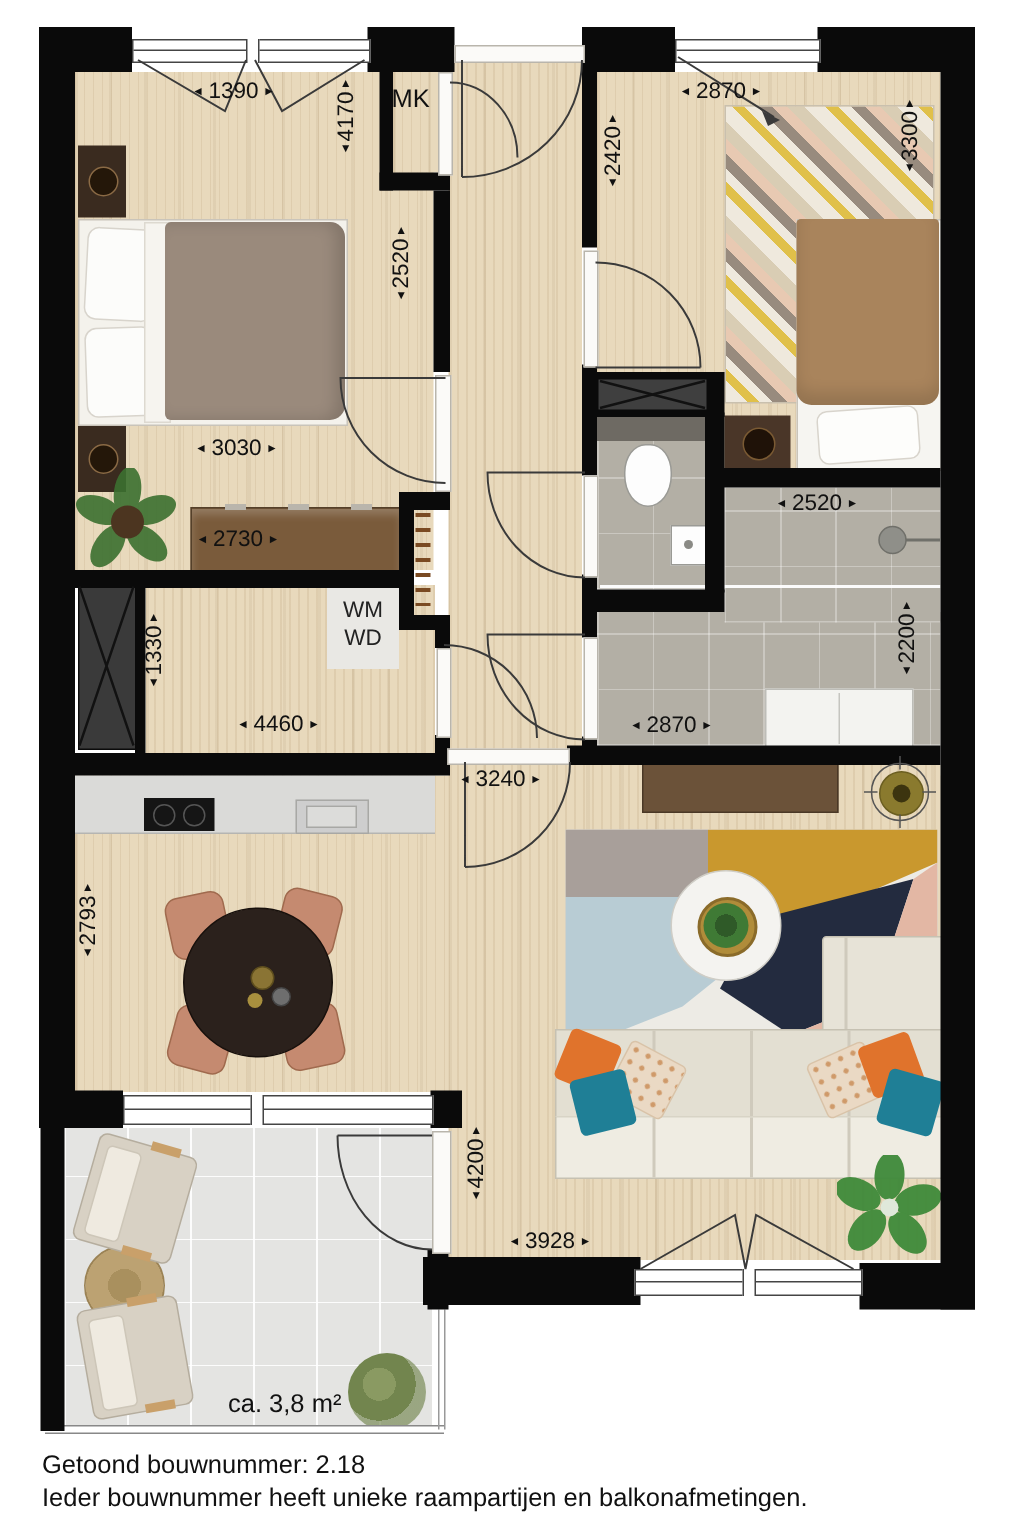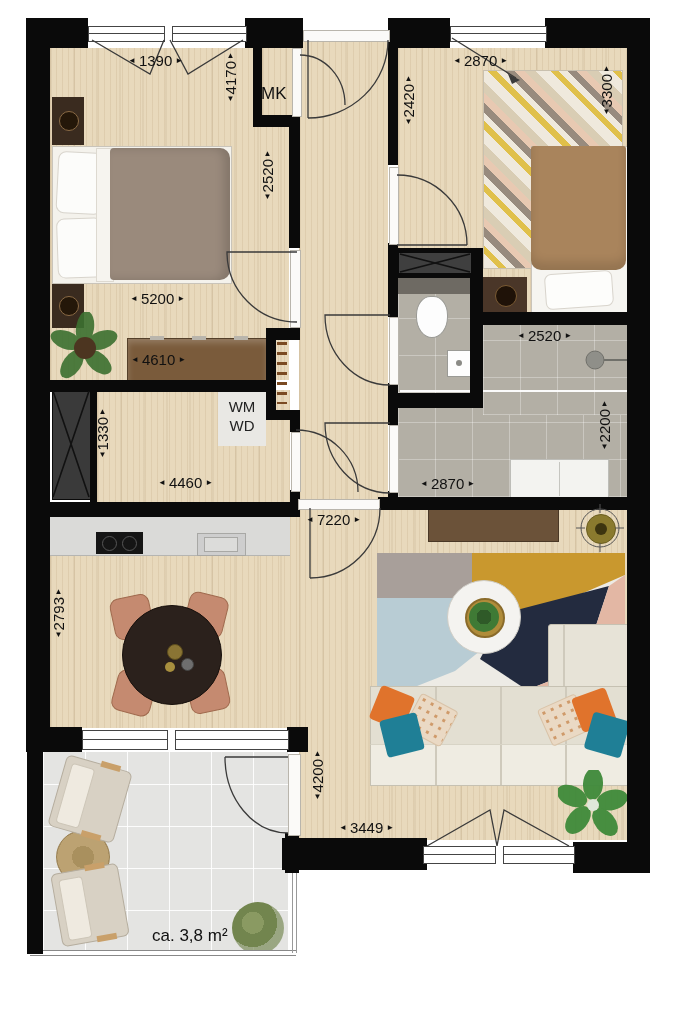--- a/index.html
+++ b/index.html
@@ -288,26 +288,26 @@
       <span class="val">4170</span>
       <span class="ar">▼</span>
   </div>
   <div class="dimv" style="left:259px;top:150px;">
     <span class="ar">▲</span>
       <span class="val">2520</span>
       <span class="ar">▼</span>
   </div>
   <div class="dimh" style="left:130px;top:290px;">
     <span class="ar">◄</span>
-      <span class="val">5200</span>
+      <span class="val">3030</span>
       <span class="ar">►</span>
   </div>
   <div class="dimh" style="left:131px;top:351px;">
     <span class="ar">◄</span>
-      <span class="val">4610</span>
+      <span class="val">2730</span>
       <span class="ar">►</span>
   </div>
   <div class="dimh" style="left:453px;top:52px;">
     <span class="ar">◄</span>
       <span class="val">2870</span>
       <span class="ar">►</span>
   </div>
   <div class="dimv" style="left:400px;top:75px;">
     <span class="ar">▲</span>
       <span class="val">2420</span>
@@ -338,36 +338,40 @@
       <span class="val">2200</span>
       <span class="ar">▼</span>
   </div>
   <div class="dimh" style="left:420px;top:475px;">
     <span class="ar">◄</span>
       <span class="val">2870</span>
       <span class="ar">►</span>
   </div>
   <div class="dimh" style="left:306px;top:511px;">
     <span class="ar">◄</span>
-      <span class="val">7220</span>
+      <span class="val">3240</span>
       <span class="ar">►</span>
   </div>
   <div class="dimv" style="left:50px;top:588px;">
     <span class="ar">▲</span>
       <span class="val">2793</span>
       <span class="ar">▼</span>
   </div>
   <div class="dimv" style="left:309px;top:750px;">
     <span class="ar">▲</span>
       <span class="val">4200</span>
       <span class="ar">▼</span>
   </div>
   <div class="dimh" style="left:339px;top:819px;">
     <span class="ar">◄</span>
-      <span class="val">3449</span>
-      <span class="ar">►</span>
-  </div>
-
-  <div class="roomlabel" style="left:261px;top:84px;font-size:17px;">MK</div>
+      <span class="val">3928</span>
+      <span class="ar">►</span>
+  </div>
+
+  <div class="roomlabel" style="left:261px;top:56px;font-size:17px;">MK</div>
   <div class="roomlabel" style="left:152px;top:926px;font-size:17px;">ca. 3,8 m²</div>
 
+  <div class="caption">
+    <div>Getoond bouwnummer: 2.18</div>
+    <div>Ieder bouwnummer heeft unieke raampartijen en balkonafmetingen.</div>
+  </div>
 
 </div>
 
 </body></html>

